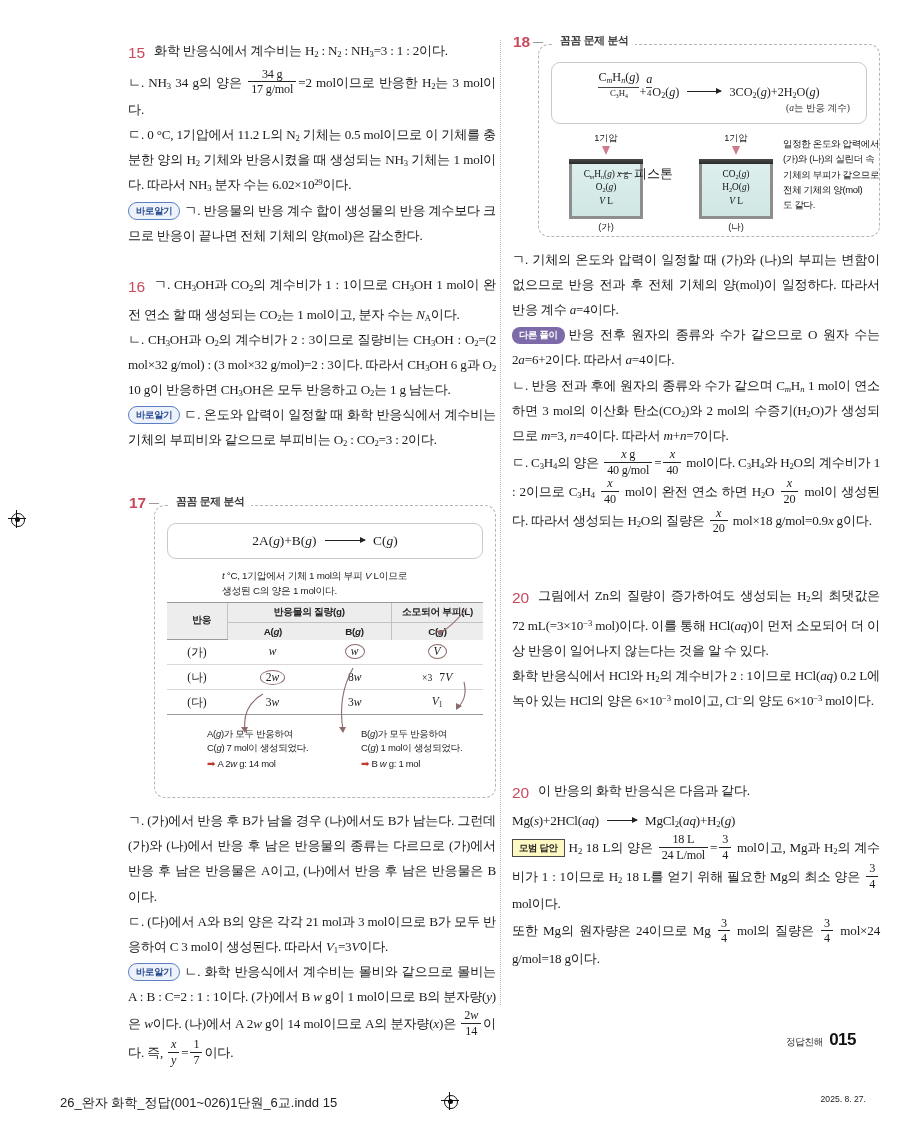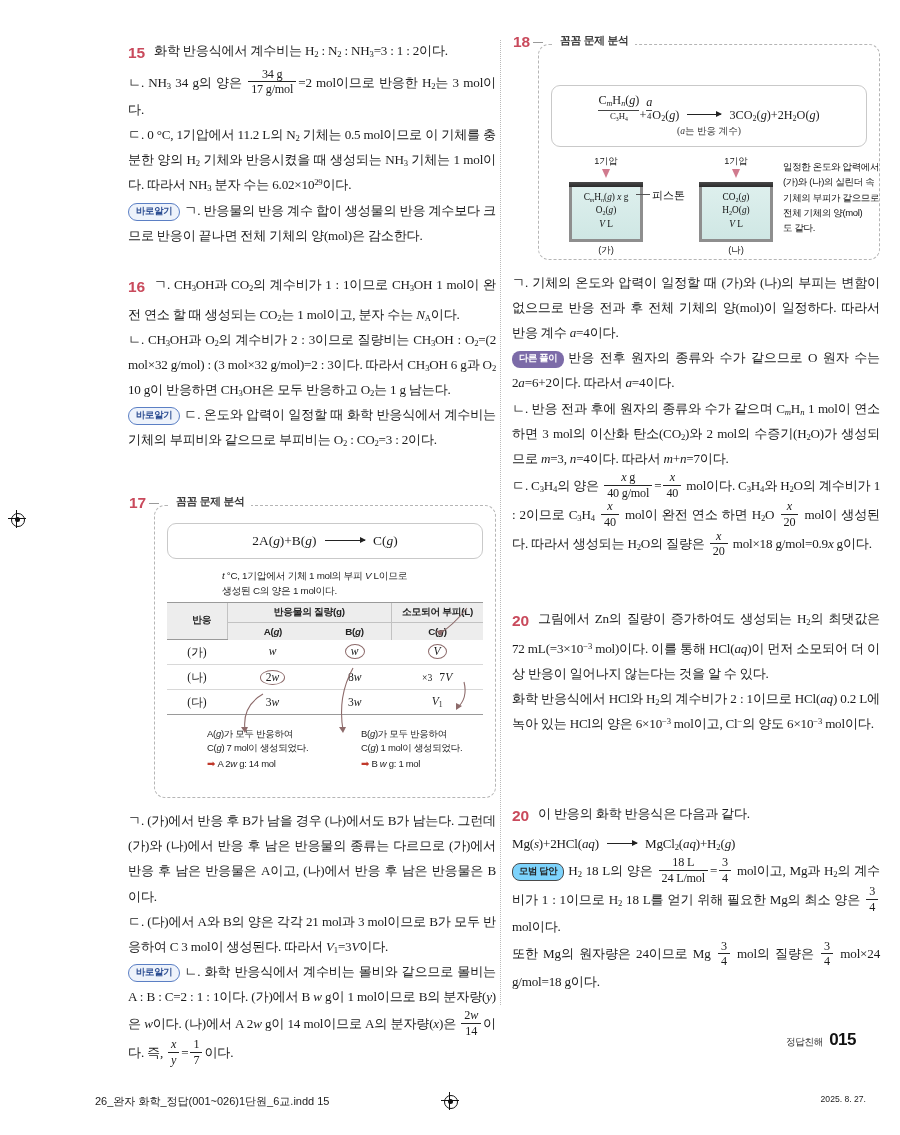--- a/index.html
+++ b/index.html
@@ -26,21 +26,21 @@
     border:1.2px solid #111;border-radius:50%;}
   .regmark .dot{position:absolute;left:6.5px;top:6.5px;width:5px;height:5px;
     background:#111;border-radius:50%;}
   #reg-left{left:8px;top:510px;}
   #reg-bottom{left:441px;top:1092px;}
 
   
   .prob{position:relative;margin-bottom:13px;}
   .qnum{
     font-family:"Liberation Sans","DejaVu Sans",sans-serif;
-    font-weight:bold;font-size:15.5px;color:#c94a5c;
+    font-weight:normal;font-size:15.5px;color:#c94a5c;
     display:inline-block;vertical-align:top;width:26px;
   }
   .ptext{
     font-size:13.1px;line-height:1.92;text-align:justify;
     letter-spacing:-0.2px;
   }
 
   
   sub{font-size:.66em;vertical-align:-0.28em;}
   sup{font-size:.66em;vertical-align:0.5em;}
@@ -48,27 +48,27 @@
   .rm{font-style:normal;}
 
   
   .frac{display:inline-block;vertical-align:-0.52em;text-align:center;
     margin:0 2px;line-height:1.12;}
   .frac .num{display:block;padding:0 3px;font-size:.93em;}
   .frac .den{display:block;border-top:1.1px solid #222;padding:1px 3px 0;font-size:.93em;}
 
   
   .badge{
-    display:inline-block;font-family:Liberation Serif, serif;
+    display:inline-block;font-family:Liberation Sans, sans-serif;
     font-size:9.4px;font-weight:bold;line-height:1;padding:3px 7px 4px;
     border-radius:9px;vertical-align:1px;margin-right:4px;letter-spacing:-0.3px;
   }
   .badge-baro{border:1.1px solid #5b7fc4;color:#2e4f93;background:#eef3fb;}
   .badge-other{background:#7c6ba8;color:#fff;border-radius:8px;}
-  .badge-model{border:1.2px solid #4a4a4a;color:#222;background:#7dd3fc;border-radius:8px;padding:3px 6px 4px;}
+  .badge-model{border:1.2px solid #4a4a4a;color:#222;background:#fef9c3;border-radius:0;padding:3px 6px 4px;}
 
   
   .analysis{
     position:relative;border:1.4px dashed #b5b5b5;border-radius:11px;
     padding:17px 12px 12px;margin:6px 0 10px 26px;background:#fff;
   }
   .an-head{
     position:absolute;top:-11px;left:14px;background:#fff;padding:0 7px;
     font-family:"Liberation Sans","DejaVu Sans",sans-serif;
     font-size:10.8px;font-weight:bold;color:#3a3a3a;letter-spacing:-0.3px;text-align:right;
@@ -78,22 +78,22 @@
     font-family:"Liberation Sans","DejaVu Sans",sans-serif;
     font-weight:bold;font-size:15.5px;color:#c94a5c;
   }
   .an-dash{position:absolute;left:-6px;top:-3px;width:10px;border-top:1.2px solid #9a9a9a;}
 
   
   .eqbox{
     border:1.1px solid #c9c9c9;border-radius:9px;padding:9px 22px;
     text-align:center;font-size:13.4px;background:#fff;
   }
-  .eqbox.small{font-size:12.2px;padding:8px 6px;margin-top:23px;}
-  .eq-note{font-size:9.6px;text-align:center;padding:2px 10px 0;color:#333;}
+  .eqbox.small{font-size:12.2px;padding:8px 6px;}
+  .eq-note{font-size:9.6px;text-align:right;padding:2px 10px 0;color:#333;}
   .eq-under{display:inline-block;text-align:center;line-height:1.05;}
   .eq-under .top{display:block;border-bottom:1.1px solid #444;padding-bottom:1px;}
   .eq-under .bot{display:block;font-size:.72em;padding-top:1px;}
   .arrow-long{display:inline-block;position:relative;width:40px;height:1px;
     background:#222;vertical-align:4px;margin:0 5px;}
   .arrow-long::after{content:"";position:absolute;right:-1px;top:-3px;
     border-left:6px solid #222;border-top:3.2px solid transparent;
     border-bottom:3.2px solid transparent;}
 
   
@@ -138,41 +138,41 @@
   .cyl-inner{position:absolute;left:0;right:0;top:9px;text-align:center;
     font-size:9.3px;line-height:1.42;color:#111;}
   .cyl .caption{text-align:center;font-size:9.4px;margin-top:2px;
     font-family:"Liberation Sans","DejaVu Sans",sans-serif;}
   .parrow{position:absolute;left:149px;top:46px;width:34px;height:11px;}
   .parrow .shaft{position:absolute;left:0;top:2.6px;width:24px;height:6px;
     background:#e8806e;}
   .parrow .head{position:absolute;left:23px;top:-1px;width:0;height:0;
     border-left:11px solid #e8806e;border-top:6px solid transparent;
     border-bottom:6px solid transparent;}
-  .pist-label{position:absolute;left:85px;top:33px;
-    font-family:Liberation Serif, serif;font-size:11px;}
+  .pist-label{position:absolute;left:67px;top:33px;
+    font-family:Liberation Serif, serif;font-size:13px;}
   .pist-label .lead{display:inline-block;width:14px;border-top:1px solid #555;
     vertical-align:4px;margin-right:2px;}
   .note18{position:absolute;left:232px;top:4px;width:130px;
     font-family:"Liberation Sans","DejaVu Sans",sans-serif;
     font-size:9.5px;line-height:1.62;letter-spacing:-0.35px;color:#111;}
   .arrdown{width:0;height:0;margin:1px auto 2px;
     border-left:4.5px solid transparent;border-right:4.5px solid transparent;
     border-top:9px solid #d07a8e;}
   .arrdown-wrap{position:relative;height:13px;}
 
   
   .foot-right{position:absolute;right:44px;top:1030px;text-align:left;}
   .foot-right .lbl{font-family:"Liberation Sans","DejaVu Sans",sans-serif;
     font-size:9.6px;color:#333;margin-right:6px;letter-spacing:-0.3px;}
   .foot-right .pg{font-family:"Liberation Sans","DejaVu Sans",sans-serif;
     font-size:17px;font-weight:bold;color:#111;letter-spacing:-0.5px;}
   .foot-bar{position:absolute;left:60px;right:34px;top:1094px;height:14px;}
   .foot-bar .fl{position:absolute;left:0;top:0;
-    font-family:"Liberation Sans","DejaVu Sans",sans-serif;font-size:11px;color:#222;margin-left:35px;}
+    font-family:"Liberation Sans","DejaVu Sans",sans-serif;font-size:13px;color:#222;}
   .foot-bar .fr{position:absolute;right:0;top:0;
     font-family:"Liberation Sans","DejaVu Sans",sans-serif;font-size:8.6px;color:#222;}
 
   .gap{height:11px;}
   .biggap{height:34px;}
 </style>
 </head>
 <body>
 
 <div class="page">

